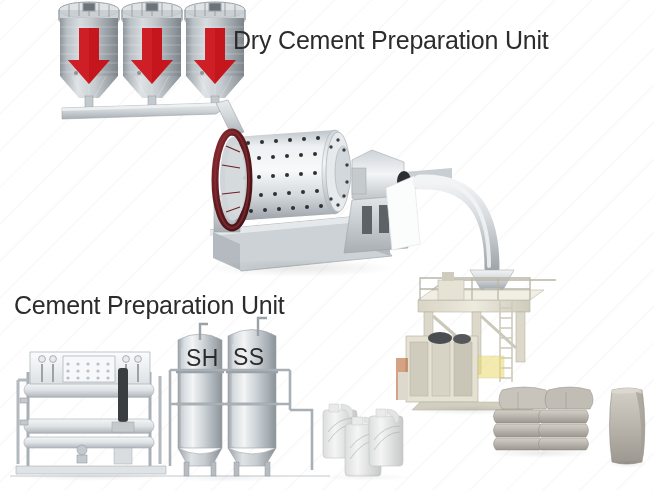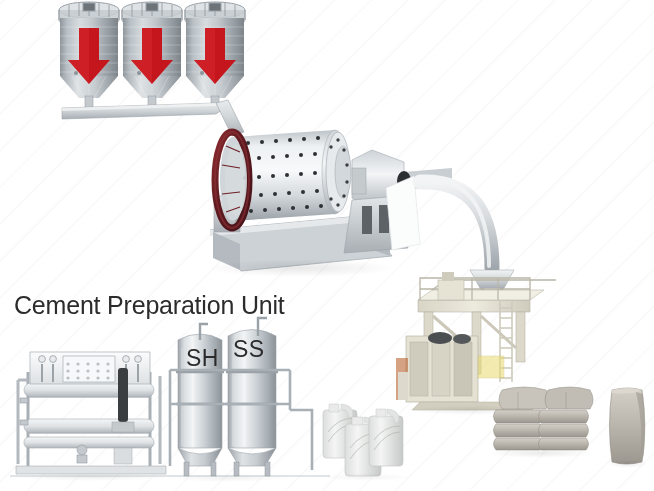--- a/index.html
+++ b/index.html
@@ -35,21 +35,21 @@
   #title-dry{ left:233px; top:26px; font-size:25px; }
   #title-alkali{ left:14px; top:291px; font-size:25px; }
 
   .tankletter{
     position:absolute;
     font-size:23px;
     color:#2b2b2b;
     letter-spacing:0.5px;
   }
   #sh-label{ left:186px; top:345px; }
-  #ss-label{ left:233px; top:336px; }
+  #ss-label{ left:233px; top:344px; }
 
   svg.layer{position:absolute;left:0;top:0;width:654px;height:491px;overflow:visible;}
 </style>
 </head>
 <body>
 
 <div id="stage">
 
   <div id="watermark"></div>
 
@@ -610,20 +610,21 @@
         <path d="M387 409 q12 1 12 10 q0 4 -4 4 q-1 -9 -8 -9 z" fill="#e2e4e3" stroke="#c7cac8" stroke-width=".5"></path>
         <g stroke="rgba(180,185,182,.75)" stroke-width="1" fill="none">
           <path d="M374 440 q10 -14 26 -14"></path>
           <path d="M374 450 q12 -18 26 -18"></path>
         </g>
       </g>
       <ellipse cx="366" cy="477" rx="46" ry="4" fill="url(#gShadow)" opacity=".25"></ellipse>
     </g>
   </svg>
 
+  <div class="label" id="title-dry">Dry Cement Preparation Unit</div>
 
   <div class="label" id="title-alkali">Cement Preparation Unit</div>
 
   <div class="tankletter" id="sh-label">SH</div>
 
   <div class="tankletter" id="ss-label">SS</div>
 
 </div>
 
 </body></html>

